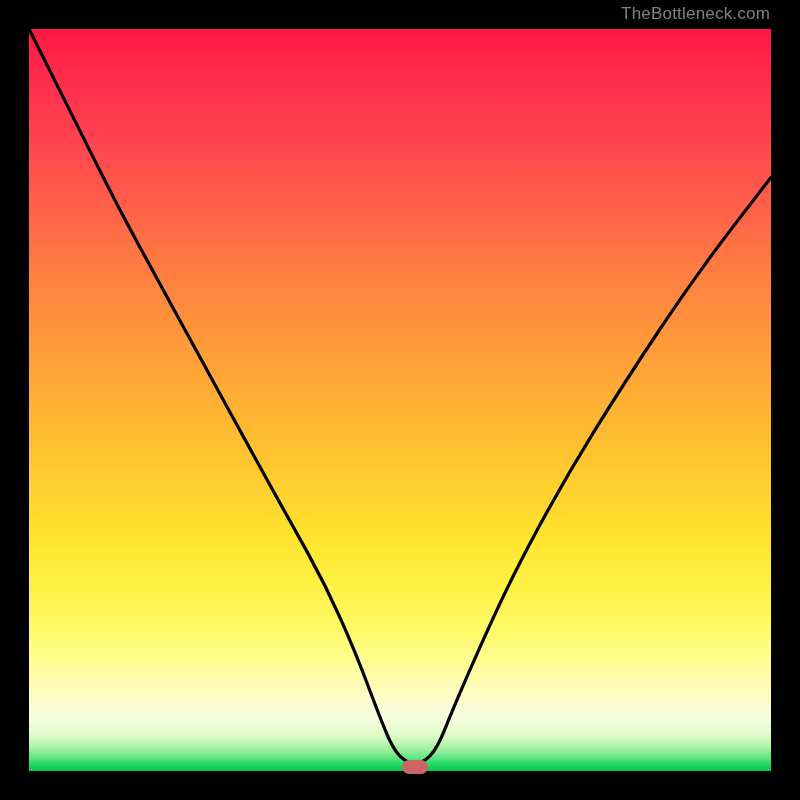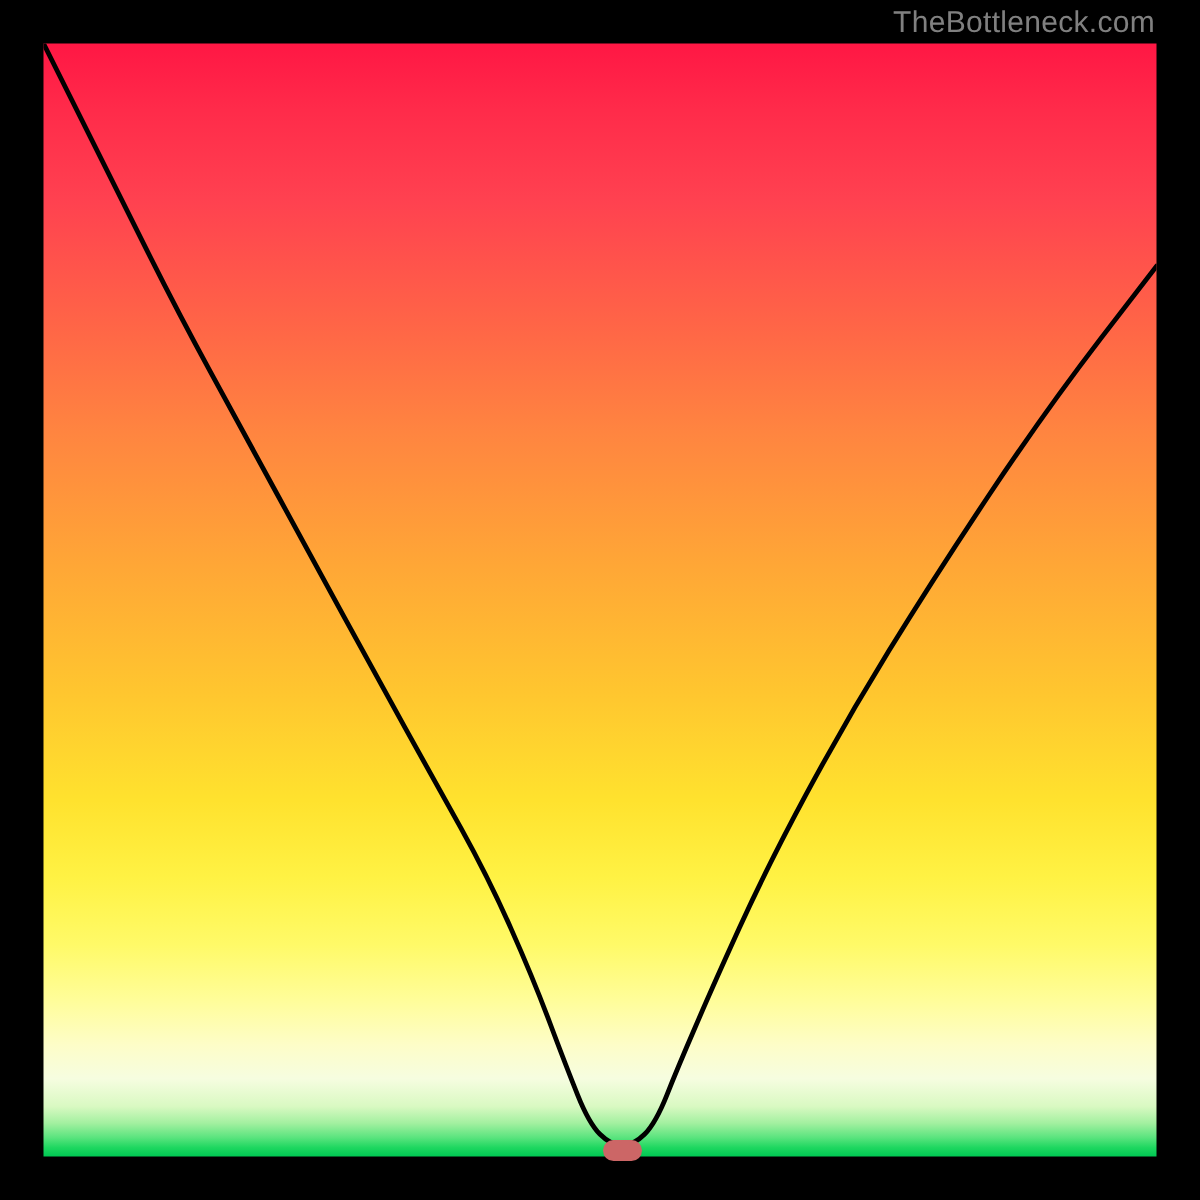--- a/index.html
+++ b/index.html
@@ -44,21 +44,21 @@
       #5ae47e 98.3%,
       #1ed760 99.2%,
       #00c853 100%
     );
   }
   .watermark {
     position: absolute;
     top: 4px;
     right: 30px;
     color: #808080;
-    font-size: 20px;
+    font-size: 17px;
     font-weight: 400;
     letter-spacing: 0.2px;
   }
   .curve-svg {
     position: absolute;
     left: 29px;
     top: 29px;
     width: 742px;
     height: 742px;
     pointer-events: none;

